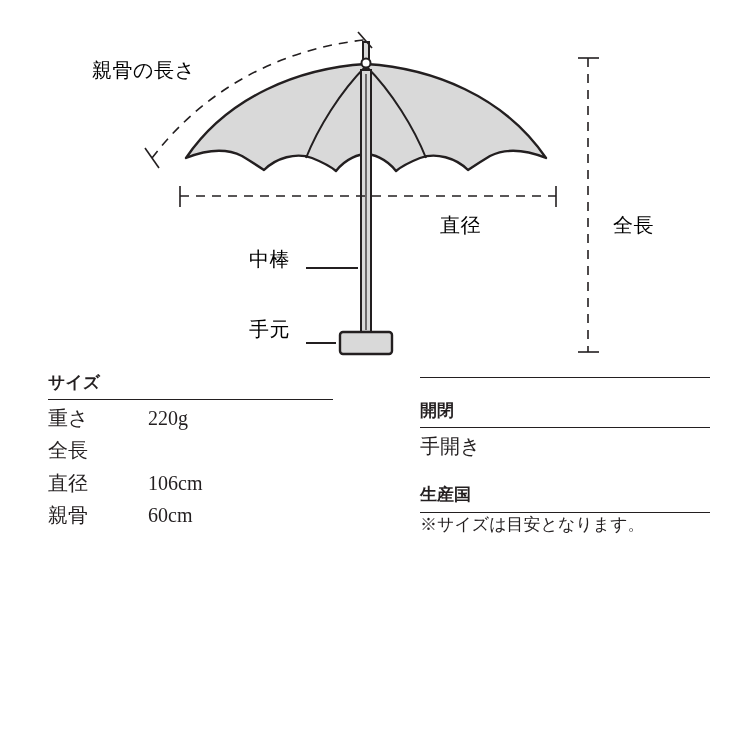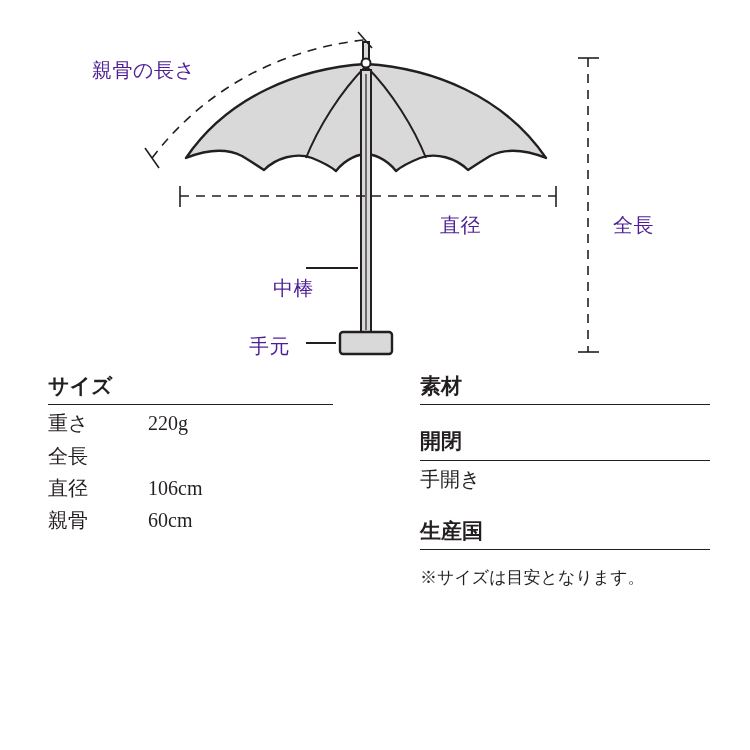--- a/index.html
+++ b/index.html
@@ -29,46 +29,46 @@
     width: 750px;
     height: 372px;
   }
   #diagram svg {
     display: block;
   }
   .diag-label {
     position: absolute;
     font-size: 20px;
     letter-spacing: 0.5px;
-    color: #4c1d95;
+    color: #000000;
     white-space: nowrap;
   }
   #label-oyabone { left: 92px;  top: 57px; }
   #label-chokkei { left: 440px; top: 212px; }
   #label-zencho  { left: 613px; top: 212px; }
-  #label-nakabou { left: 249px; top: 275px; margin-left: 24px; }
-  #label-temoto  { left: 249px; top: 333px; }
+  #label-nakabou { left: 249px; top: 246px; }
+  #label-temoto  { left: 249px; top: 316px; }
 
   
   #specs {
     position: absolute;
     left: 0;
     top: 372px;
     width: 750px;
     height: 378px;
   }
   .col {
     position: absolute;
     top: 0;
   }
   .col-left  { left: 48px;  width: 285px; }
   .col-right { left: 420px; width: 290px; }
 
   .sec-title {
-    font-size: 21px;
+    font-size: 17px;
     font-weight: bold;
     color: #231f20;
     margin: 0;
     line-height: 1.3;
   }
   .rule {
     border: 0;
     border-top: 1.5px solid #231f20;
     margin: 5px 0 0 0;
     height: 0;
@@ -91,21 +91,20 @@
     font-family: Liberation Serif, serif;
   }
   .row-right .k {
     width: 105px;
     flex: 0 0 105px;
   }
   .block-gap { height: 22px; }
   .note {
     font-size: 17px;
     color: #231f20;
-    margin-top: 16px;
   }
 </style>
 </head>
 <body>
 
 <div id="page">
 
   <div id="diagram">
     <svg width="750" height="372" viewBox="0 0 750 372" xmlns="http://www.w3.org/2000/svg">
 
@@ -203,21 +202,20 @@
       </div>
 
       <div class="block-gap"></div>
 
 
     </div>
 
     <div class="col col-right">
 
       <div>
-        <div class="sec-title">素材</div>
         <hr class="rule">
       </div>
 
       <div class="block-gap"></div>
 
       <div>
         <div class="sec-title">開閉</div>
         <hr class="rule">
         <div class="rows">
           <div class="row row-right">

